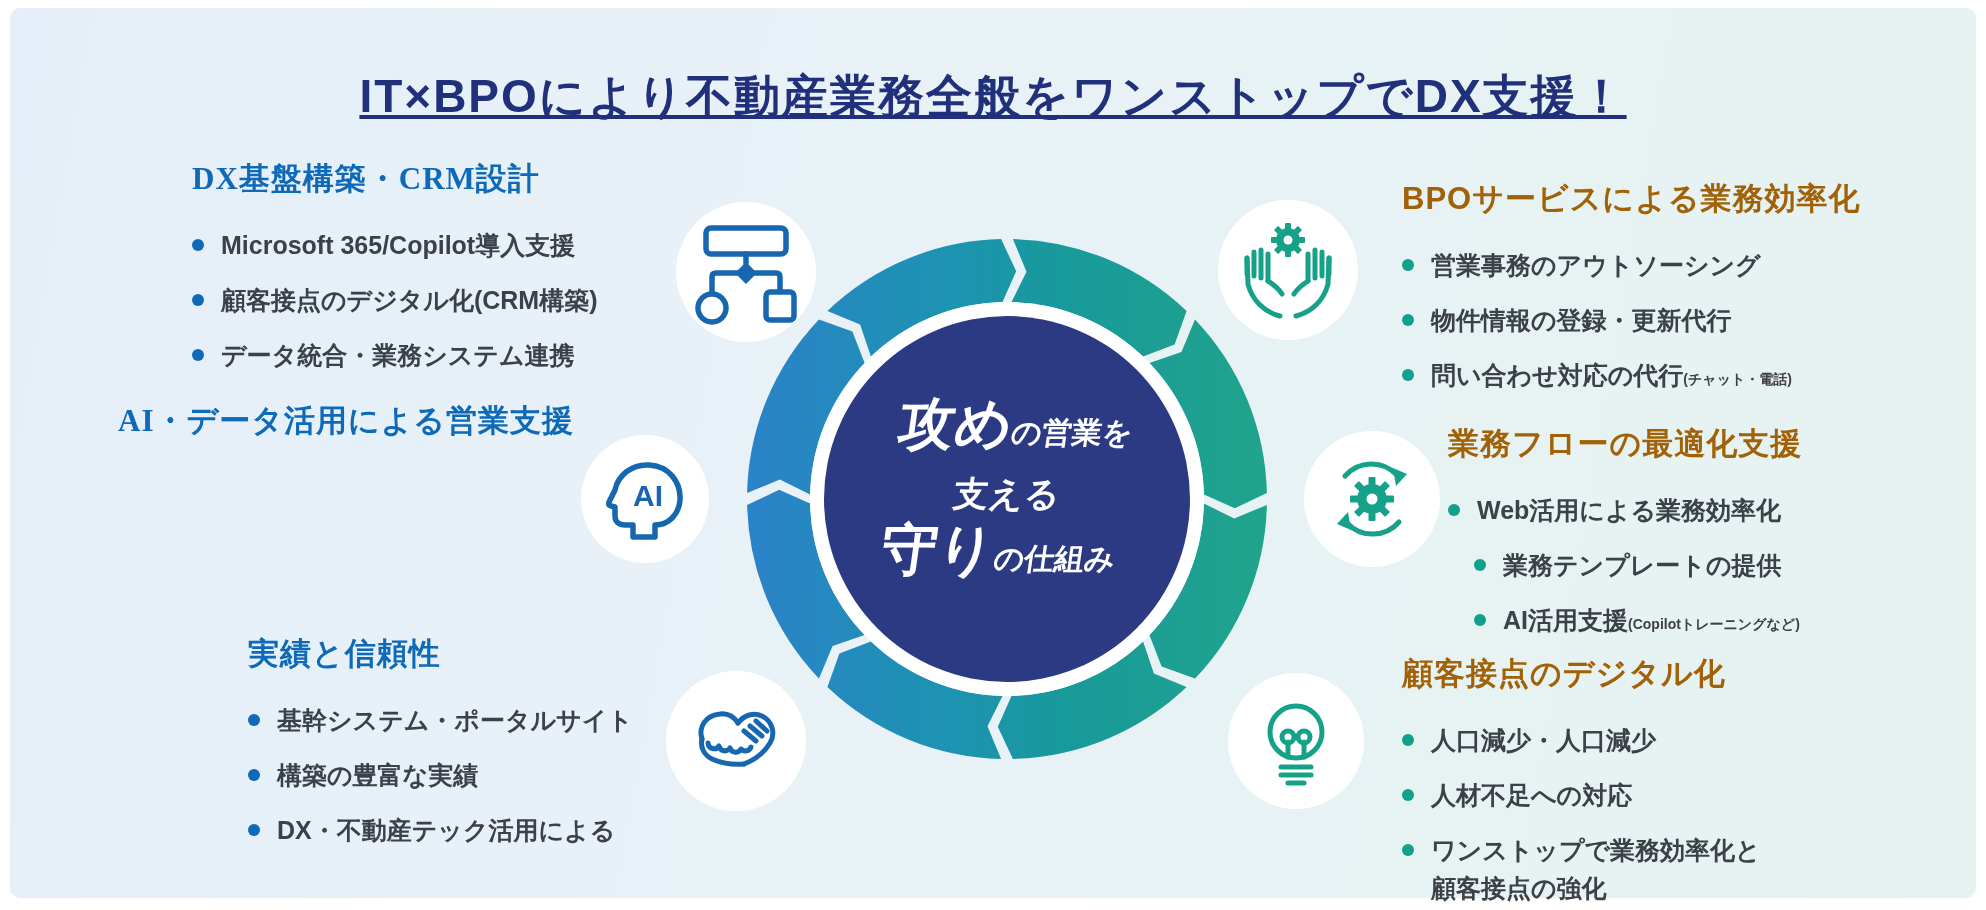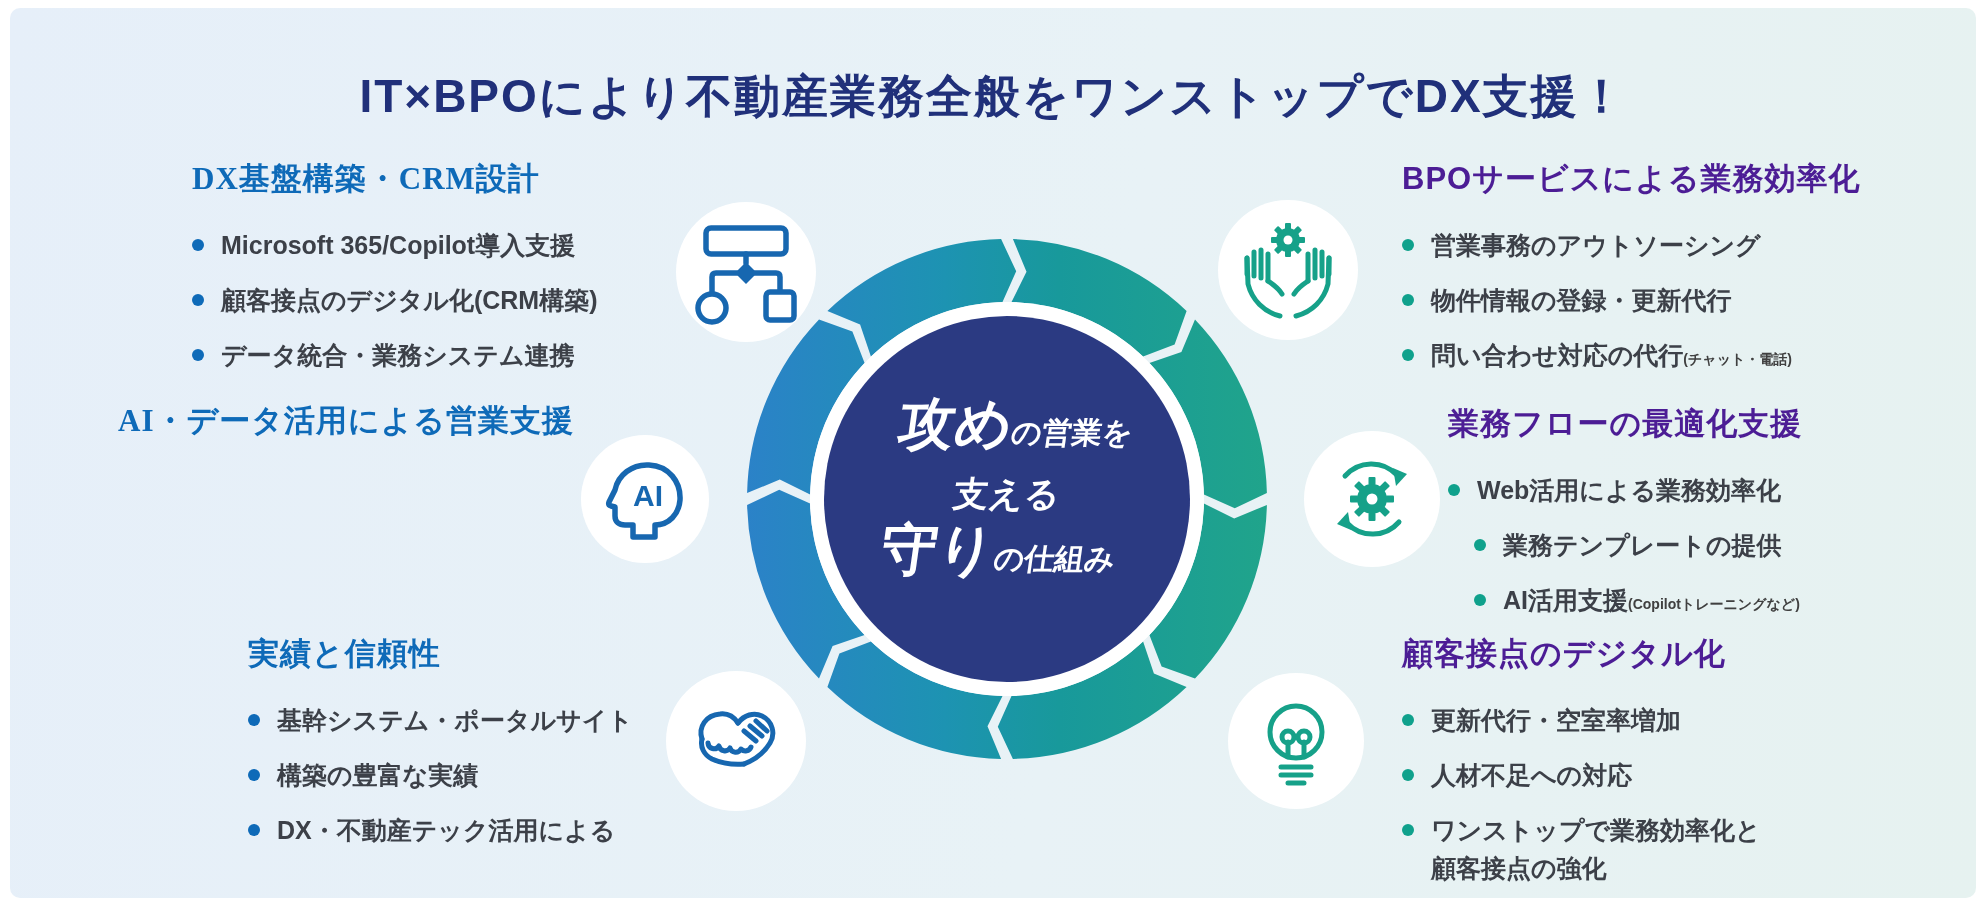--- a/index.html
+++ b/index.html
@@ -1,25 +1,25 @@
 <!DOCTYPE html>
 <html><head>
 <meta charset="utf-8">
 <style>
   html,body{margin:0;padding:0;background:#ffffff;font-family:"Liberation Sans","DejaVu Sans",sans-serif;}
   .canvas{position:relative;width:1986px;height:910px;background:#ffffff;overflow:hidden;}
   .panel{position:absolute;left:10px;top:8px;right:10px;bottom:12px;border-radius:10px;
          background:linear-gradient(100deg,#e6eff9 0%,#e8f2f6 55%,#e6f2f0 100%);}
   .page-title{position:absolute;left:0;right:0;top:66px;text-align:center;
-      font-size:46px;font-weight:800;letter-spacing:2px;color:#20307a;}
+      font-size:46px;font-weight:800;letter-spacing:2px;color:#20307a;text-decoration:underline;}
   
   .sec{position:absolute;}
   .sec h2{margin:0 0 28px 0;font-size:31px;font-weight:800;letter-spacing:1px;}
   .sec.blue h2{color:#0e6ab8;font-family:Liberation Serif, serif;}
-  .sec.teal h2{color:#4c1d95;}
+  .sec.teal h2{color:#a16207;margin-top:20px;}
   .sec ul{list-style:none;margin:0;padding:0;}
   .sec li{display:flex;align-items:flex-start;margin-bottom:21px;}
   .dot{flex:0 0 auto;width:12px;height:12px;border-radius:50%;margin:11px 17px 0 0;}
   .blue .dot{background:#0e6ab8;}
   .teal .dot{background:#0fa18c;}
   .itxt{font-size:25px;font-weight:600;color:#3c4048;line-height:34px;margin-top:24px;}
   .inote{font-size:14px;font-weight:600;color:#404040;}
   .iline2{font-size:25px;font-weight:600;color:#3c4048;line-height:34px;margin-top:4px;}
   .s1{left:192px;top:158px;}
   .s2{left:118px;top:400px;}
@@ -271,21 +271,21 @@
           <div><span class="itxt">AI活用支援</span><span class="inote">(Copilotトレーニングなど)</span></div>
         </li>
     </ul>
   </section>
 
   <section class="sec teal s6">
     <h2>顧客接点のデジタル化</h2>
     <ul>
       <li>
           <span class="dot"></span>
-          <div><span class="itxt">更新代行・空室率増加</span></div>
+          <div><span class="itxt">人口減少・人口減少</span></div>
         </li>
       <li>
           <span class="dot"></span>
           <div><span class="itxt">人材不足への対応</span></div>
         </li>
       <li>
           <span class="dot"></span>
           <div><span class="itxt">ワンストップで業務効率化と</span><div class="iline2">顧客接点の強化</div></div>
         </li>
     </ul>

